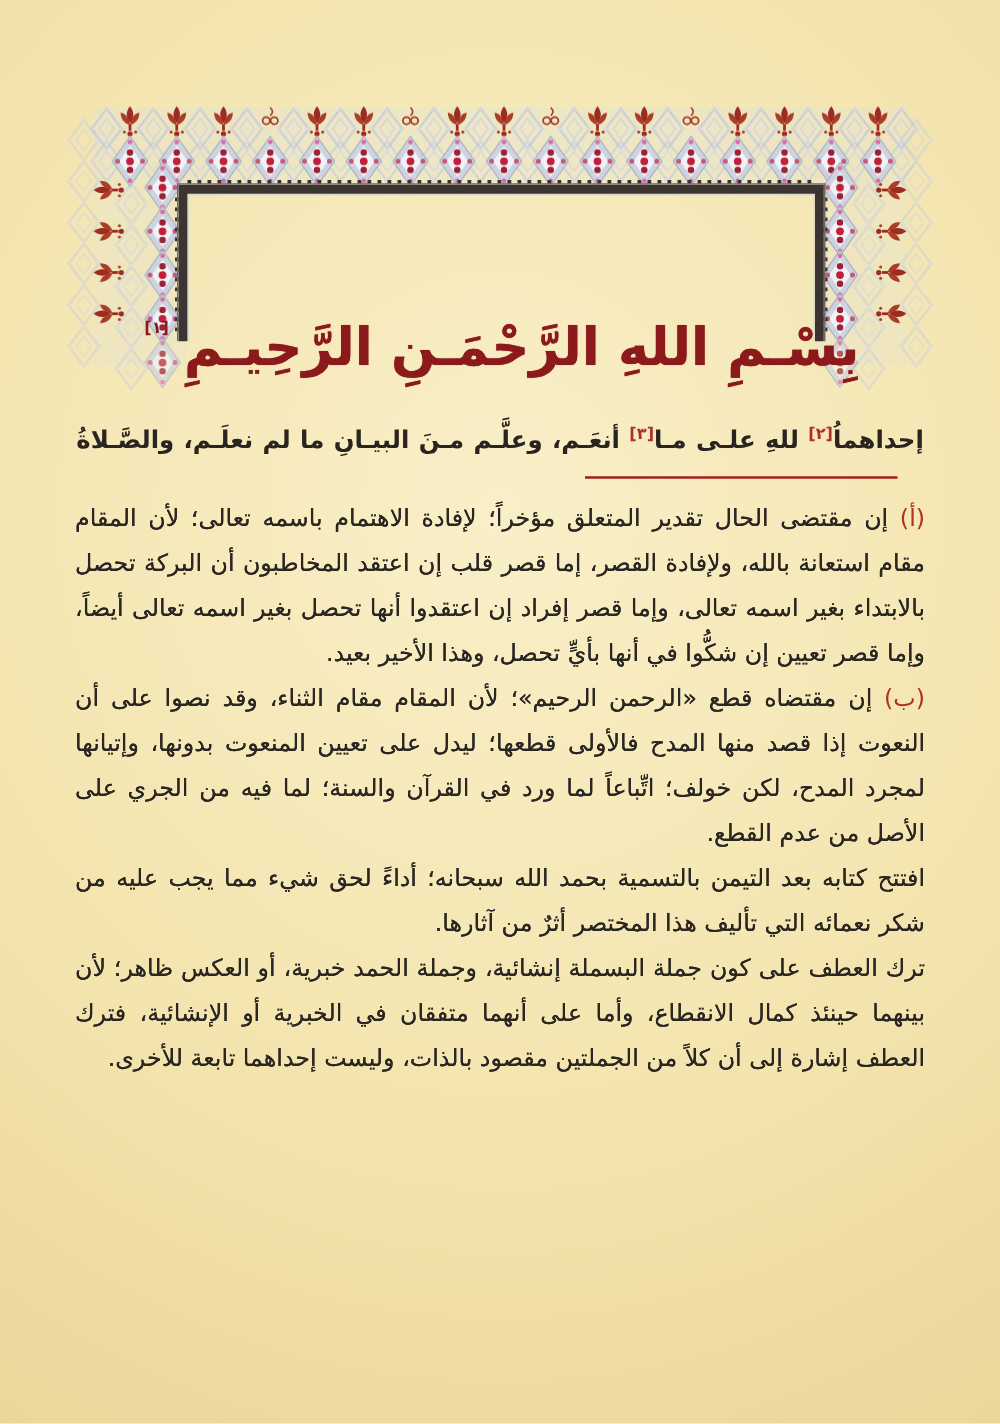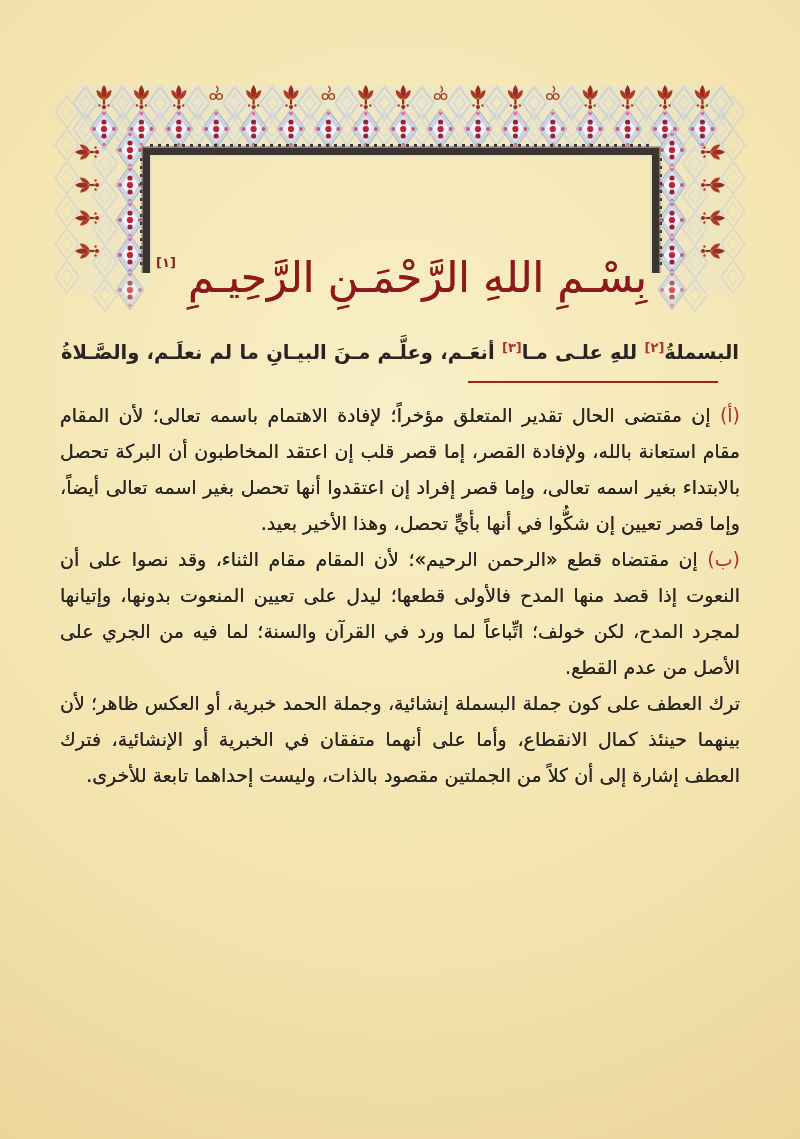--- a/index.html
+++ b/index.html
@@ -8,21 +8,21 @@
     font-family:"DejaVu Sans", sans-serif;
     background: radial-gradient(115% 85% at 50% 36%, #f9efc8 0%, #f4e5b0 48%, #ecd79c 85%, #e7cf90 100%);
   }
   .ornament { position:absolute; top:0; left:0; pointer-events:none; }
 
   .basmala {
     position:absolute; top:231px; left:147px; width:509px; height:92px;
     display:flex; align-items:center; justify-content:center; direction:rtl; gap:12px;
   }
   .basmala-text {
-    font-size:42px; font-weight:normal; color:#8c1a1c;
+    font-size:42px; font-weight:bold; color:#8c1a1c;
     text-shadow:0 0 .6px #8c1a1c; white-space:nowrap;
   }
   .basmala-ref { font-size:13px; font-weight:bold; color:#8c1a1c; position:relative; top:-15px; }
 
   .main-line {
     position:absolute; top:326px; right:61px; left:61px; height:48px; overflow:hidden;
     direction:rtl; text-align:justify; text-align-last:justify;
     font-size:19.5px; font-weight:bold; color:#2a2420; line-height:44px; word-spacing:-1px;
   }
   .main-line .ref { color:#b03028; font-size:13px; vertical-align:7px; word-spacing:0; }
@@ -213,23 +213,24 @@
     <path d="M142.2,273 L142.2,147.2 L659.8,147.2 L659.8,273" fill="none" stroke="#6f6a62" stroke-width="1.2"></path>
     <path d="M146.5,273 L146.5,151.5 L655.5,151.5 L655.5,273" fill="none" stroke="#3b3430" stroke-width="7"></path>
     <path d="M150.8,273 L150.8,155.8 L651.2,155.8 L651.2,273" fill="none" stroke="#ddd9cd" stroke-width="1.3"></path>
   </svg>
 
   <div class="basmala">
     <span class="basmala-text">بِسْـمِ اللهِ الرَّحْمَـنِ الرَّحِيـمِ</span>
     <span class="basmala-ref">[١]</span>
   </div>
 
-  <div class="main-line"><span>البسملةُ</span><span class="ref">[٢]</span><span> للهِ علـى مـا</span><span class="ref">[٣]</span><span> أنعَـم، وعلَّـم مـنَ البيـانِ ما لم نعلَـم، والصَّـلاةُ على</span></div>
+  <div class="main-line"><span>إحداهماُ</span><span class="ref">[٢]</span><span> للهِ علـى مـا</span><span class="ref">[٣]</span><span> أنعَـم، وعلَّـم مـنَ البيـانِ ما لم نعلَـم، والصَّـلاةُ على</span></div>
 
   <div class="fn-sep"></div>
 
   <div class="footnotes">
     <p class="fn"><span class="fn-marker">(أ)</span> <span>إن مقتضى الحال تقدير المتعلق مؤخراً؛ لإفادة الاهتمام باسمه تعالى؛ لأن المقام مقام استعانة بالله، ولإفادة القصر، إما قصر قلب إن اعتقد المخاطبون أن البركة تحصل بالابتداء بغير اسمه تعالى، وإما قصر إفراد إن اعتقدوا أنها تحصل بغير اسمه تعالى أيضاً، وإما قصر تعيين إن شكُّوا في أنها بأيٍّ تحصل، وهذا الأخير بعيد.</span></p>
     <p class="fn"><span class="fn-marker">(ب)</span> <span>إن مقتضاه قطع «الرحمن الرحيم»؛ لأن المقام مقام الثناء، وقد نصوا على أن النعوت إذا قصد منها المدح فالأولى قطعها؛ ليدل على تعيين المنعوت بدونها، وإتيانها لمجرد المدح، لكن خولف؛ اتِّباعاً لما ورد في القرآن والسنة؛ لما فيه من الجري على الأصل من عدم القطع.</span></p>
+    <p class="fn"><span class="fn-marker"></span><span>افتتح كتابه بعد التيمن بالتسمية بحمد الله سبحانه؛ أداءً لحق شيء مما يجب عليه من شكر نعمائه التي تأليف هذا المختصر أثرٌ من آثارها.</span></p>
     <p class="fn"><span class="fn-marker"></span><span>ترك العطف على كون جملة البسملة إنشائية، وجملة الحمد خبرية، أو العكس ظاهر؛ لأن بينهما حينئذ كمال الانقطاع، وأما على أنهما متفقان في الخبرية أو الإنشائية، فترك العطف إشارة إلى أن كلاً من الجملتين مقصود بالذات، وليست إحداهما تابعة للأخرى.</span></p>
   </div>
 
 </div>
 
 </body></html>

